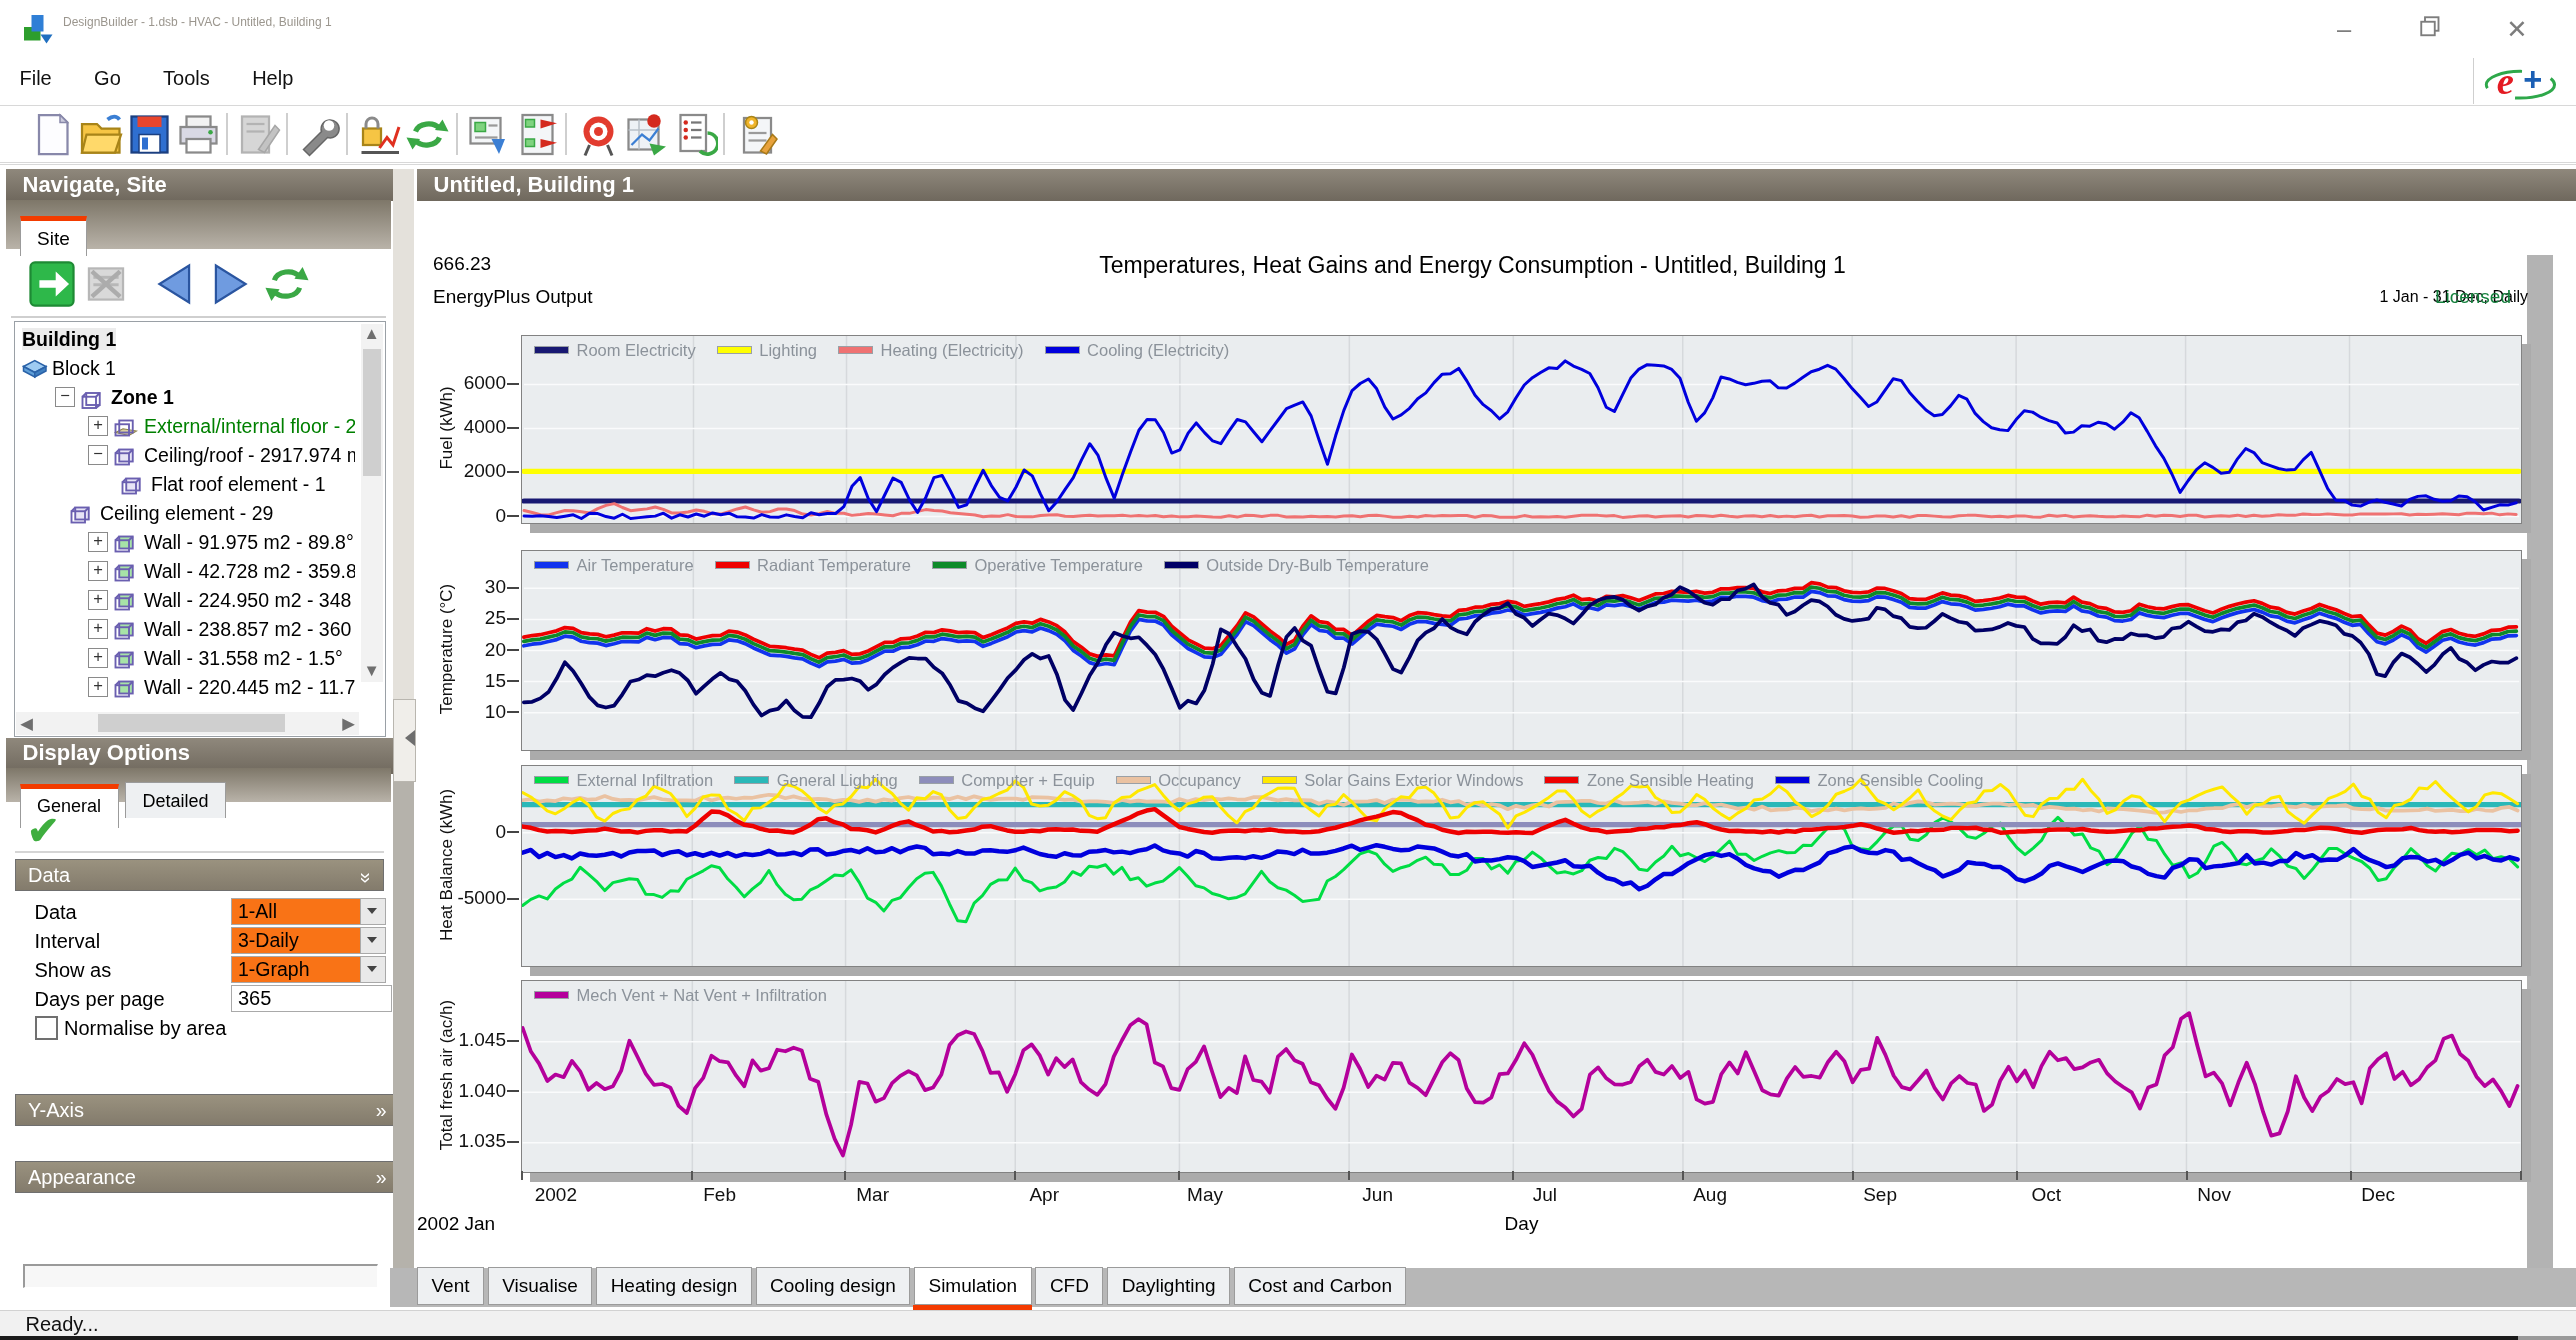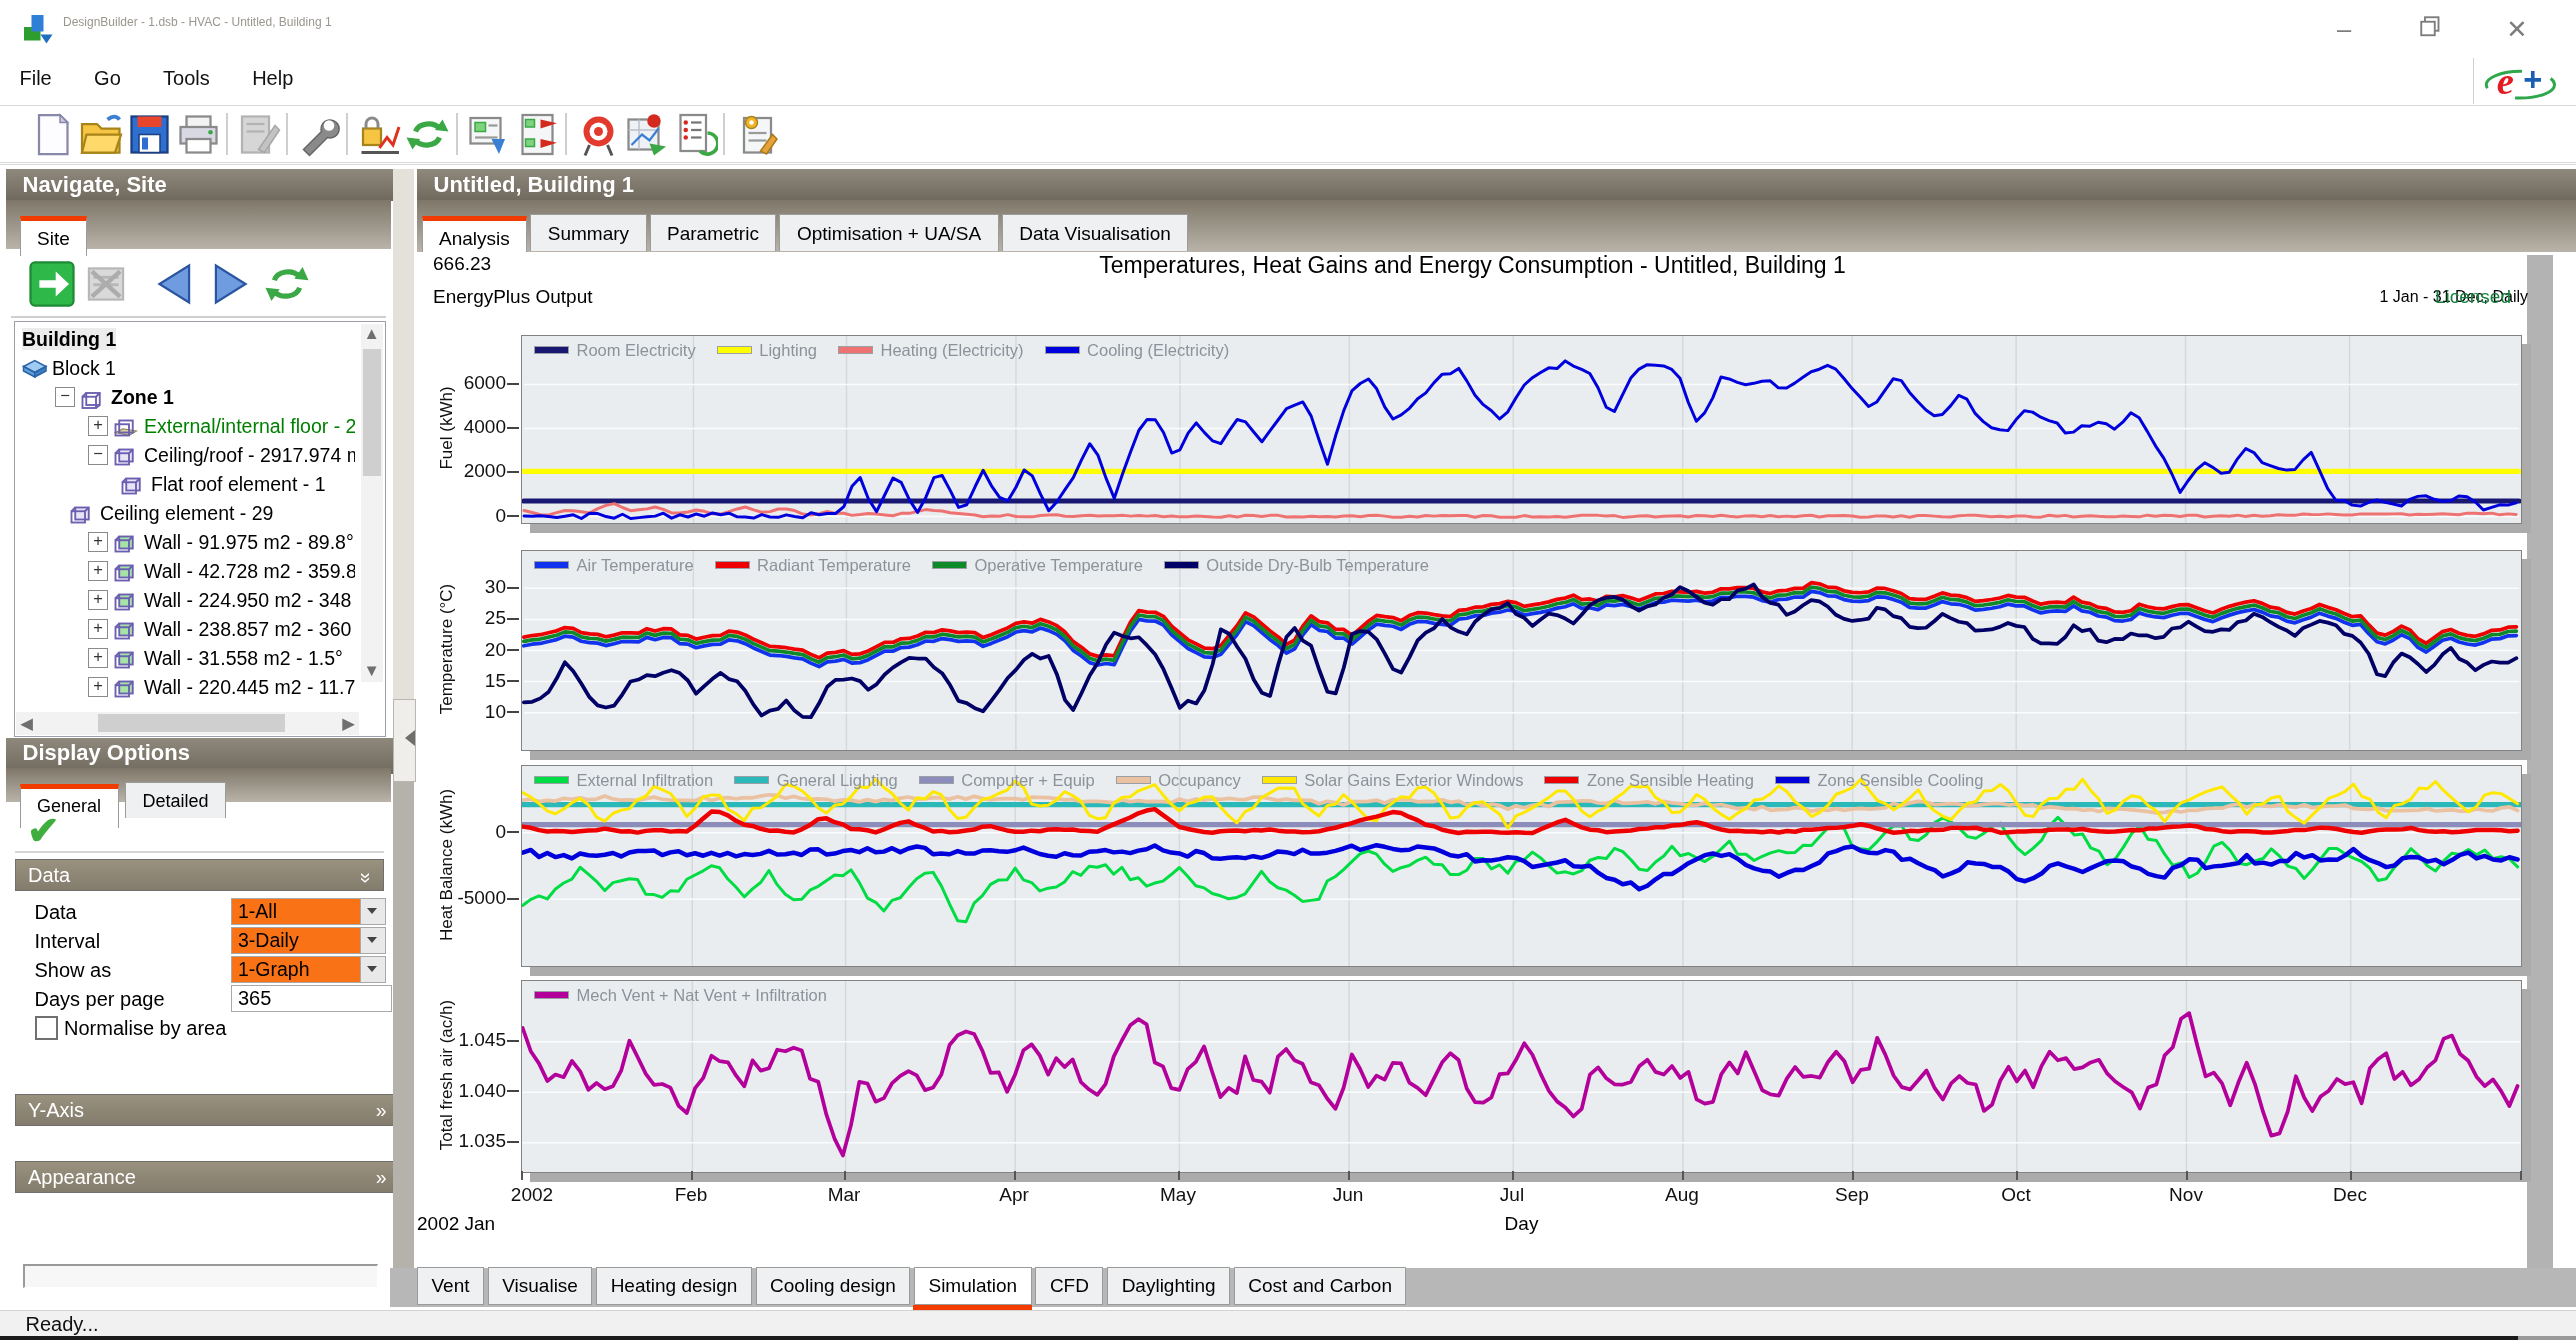--- a/index.html
+++ b/index.html
@@ -78,21 +78,21 @@
   .chart{position:absolute;left:521px;width:1999px;background:#eaedef;border:1.5px solid #828282;
          box-shadow:9px 9px 0 #ababab;}
   .chart svg{position:absolute;left:0;top:0;}
   .legend{position:absolute;top:4.5px;left:12px;display:flex;gap:21px;align-items:center;white-space:nowrap;}
   .legend .sw{display:inline-block;width:33px;height:6.7px;border:1.5px solid #9aa0a6;margin-right:7.5px;vertical-align:middle;}
   .legend .ltxt{font-size:16.5px;color:#8b929a;vertical-align:middle;}
   .ytick-label{position:absolute;width:120px;text-align:right;font-size:19px;color:#111;}
   .ytick-mark{position:absolute;width:12px;height:2.2px;background:#444;}
   .yaxis-title{position:absolute;font-size:17px;color:#111;transform:rotate(-90deg);transform-origin:center;white-space:nowrap;text-align:center;}
   .xtick-mark{position:absolute;width:1.5px;height:9px;background:#555;top:1171px;}
-  .xtick-label{position:absolute;top:1184px;width:90px;text-align:center;font-size:19px;color:#111;}
+  .xtick-label{position:absolute;top:1184px;width:90px;text-align:right;font-size:19px;color:#111;}
   #x-year-label{left:417px;top:1213px;font-size:19px;}
   #x-axis-title{left:1469px;top:1213px;width:105px;text-align:center;font-size:19px;}
   
   #bottom-strip{left:390px;top:1268px;width:2186px;height:39px;background:#b7b7b7;}
   #bottom-tabs{left:417px;top:1267px;height:40px;white-space:nowrap;}
   .btab{position:relative;display:inline-block;margin-right:3.7px;background:#eef0f2;border:1.5px solid #9b9b9b;
         font-size:19px;padding:6.7px 13.5px 7.5px 13.5px;color:#000;vertical-align:top;}
   .btab.active{background:#ffffff;border-top:1.5px solid #9b9b9b;}
   .btab.active .uline{position:absolute;left:-1.5px;right:-1.5px;bottom:-7.5px;height:6.7px;background:#f43b00;}
   #statusbar{left:0;top:1310px;width:2576px;height:26px;background:#f1f1f1;border-top:1.5px solid #d2d2d2;}
@@ -395,21 +395,20 @@
     <span>Appearance</span>
     <span class="chev">»</span>
   </div>
   <div class="abs" id="do-bottom-sunken"></div>
 
   <div class="abs" id="splitter-top"></div>
   <div class="abs" id="splitter-bottom"></div>
   <div class="abs" id="splitter-handle"></div>
 
   <div class="abs hdr" id="main-hdr">Untitled, Building 1</div>
-  <div class="abs tabstrip-bg" id="main-tabstrip"><span class="tab active" style="margin-left: 4.5px;">Analysis</span><span class="tab">Summary</span><span class="tab">Parametric</span><span class="tab">Optimisation + UA/SA</span><span class="tab">Data Visualisation</span></div>
 
   <div class="abs" id="report-panel"></div>
   <div class="abs" id="right-scrollstrip"></div>
   <div class="abs" id="rpt-number">666.23</div>
   <div class="abs" id="rpt-title">Temperatures, Heat Gains and Energy Consumption - Untitled, Building 1</div>
   <div class="abs" id="rpt-source">EnergyPlus Output</div>
   <div class="abs" id="rpt-period">1 Jan - 31 Dec, Daily</div>
   <div class="abs" id="rpt-license">Licensed</div>
 
   <div class="chart" id="chart-0" style="top:335px;height:187px;">

